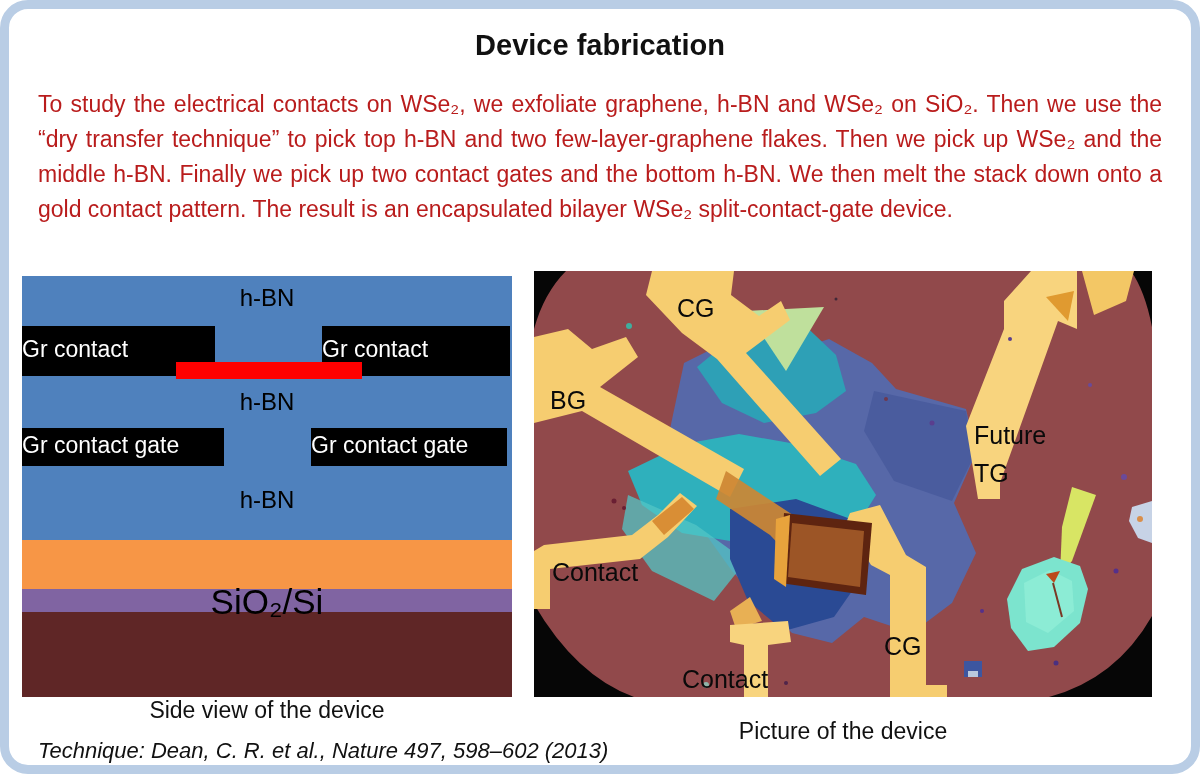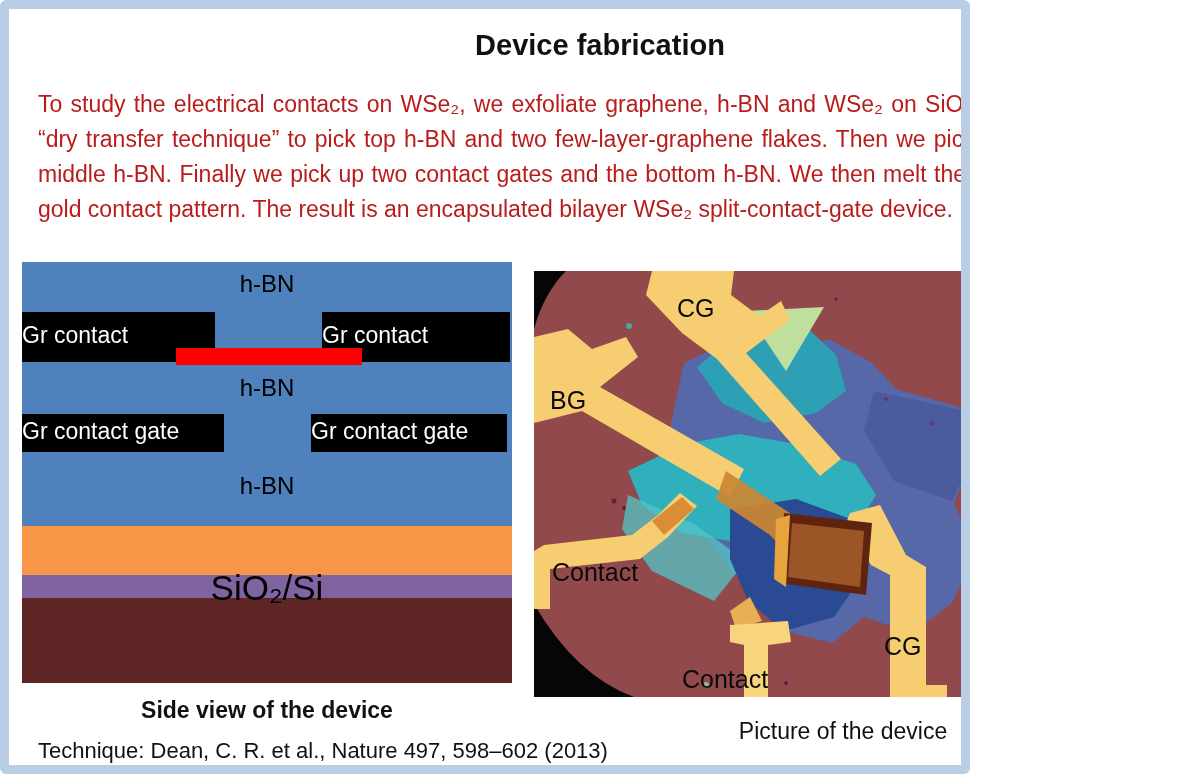--- a/index.html
+++ b/index.html
@@ -1,25 +1,25 @@
 <!DOCTYPE html>
 <html><head>
 <meta charset="utf-8">
 <style>
   html,body{margin:0;padding:0;background:#ffffff;}
   body{width:1200px;height:774px;font-family:"Liberation Sans","DejaVu Sans",sans-serif;}
-  .slide{position:relative;width:970px;height:774px;box-sizing:border-box;
-         border:9px solid #B9CDE5;border-radius:6px;background:#ffffff;overflow:hidden;}
+  .slide{position:relative;width:1200px;height:774px;box-sizing:border-box;
+         border:9px solid #B9CDE5;border-radius:28px;background:#ffffff;overflow:hidden;}
   .title{position:absolute;left:0;top:20px;width:1182px;text-align:center;
          font-size:29px;font-weight:bold;color:#111;}
   .body-text{position:absolute;left:29px;top:78px;width:1124px;font-size:23px;
          line-height:35px;color:#b91c1c;text-align:justify;}
   .body-text::after{content:"";display:inline-block;width:0;}
   
-  .diagram{position:absolute;left:13px;top:253px;width:490px;height:421px;padding-left:30px;}
+  .diagram{position:absolute;left:13px;top:267px;width:490px;height:421px;padding-left:30px;}
   .diagram .abs{position:absolute;}
   .lay-blue{left:0;top:0;width:490px;height:264px;background:#4F81BD;}
   .gc-left{left:0;top:50px;width:193px;height:50px;background:#000;}
   .gc-right{left:300px;top:50px;width:188px;height:50px;background:#000;}
   .wse2-bar{left:154px;top:86px;width:186px;height:17px;background:#FF0000;}
   .gg-left{left:0;top:152px;width:202px;height:38px;background:#000;}
   .gg-right{left:289px;top:152px;width:196px;height:38px;background:#000;}
   .lay-gold{left:0;top:264px;width:490px;height:49px;background:#F79646;}
   .lay-purple{left:0;top:313px;width:490px;height:23px;background:#8064A2;}
   .lay-maroon{left:0;top:336px;width:490px;height:85px;background:#5F2626;}
@@ -30,23 +30,23 @@
   .hbn2{left:0;top:112px;width:490px;}
   .hbn3{left:0;top:210px;width:490px;}
   .gclab-l{left:0;top:60px;width:193px;}
   .gclab-r{left:300px;top:60px;width:188px;}
   .gglab-l{left:0;top:156px;width:202px;}
   .gglab-r{left:289px;top:156px;width:196px;}
   .aulab{left:0;top:272px;width:490px;}
   .silab{left:0;top:306px;width:490px;font-size:35px;}
   .photo{position:absolute;left:525px;top:262px;width:618px;height:426px;}
   .caption{position:absolute;font-size:23px;color:#111;text-align:center;}
-  .cap-side{left:13px;top:688px;width:490px;font-weight:bold;}
+  .cap-side{left:13px;top:688px;width:490px;}
   .cap-pic{left:525px;top:701px;width:618px;margin-top:8px;}
-  .reference{position:absolute;left:29px;top:729px;font-size:22px;color:#111;}
+  .reference{position:absolute;left:29px;top:729px;font-size:22px;color:#111;font-style:italic;}
   svg text{font-family:"Liberation Sans","DejaVu Sans",sans-serif;font-size:25px;fill:#0a0a0a;}
 </style>
 </head>
 <body>
 
 <div class="slide">
 
   <div class="title">Device fabrication</div>
 
   <div class="body-text">To study the electrical contacts on WSe₂, we exfoliate graphene, h-BN and WSe₂ on SiO₂. Then we use the “dry transfer technique” to pick top h-BN and two few-layer-graphene flakes. Then we pick up WSe₂ and the middle h-BN. Finally we pick up two contact gates and the bottom h-BN. We then melt the stack down onto a gold contact pattern. The result is an encapsulated bilayer WSe₂ split-contact-gate device.</div>

